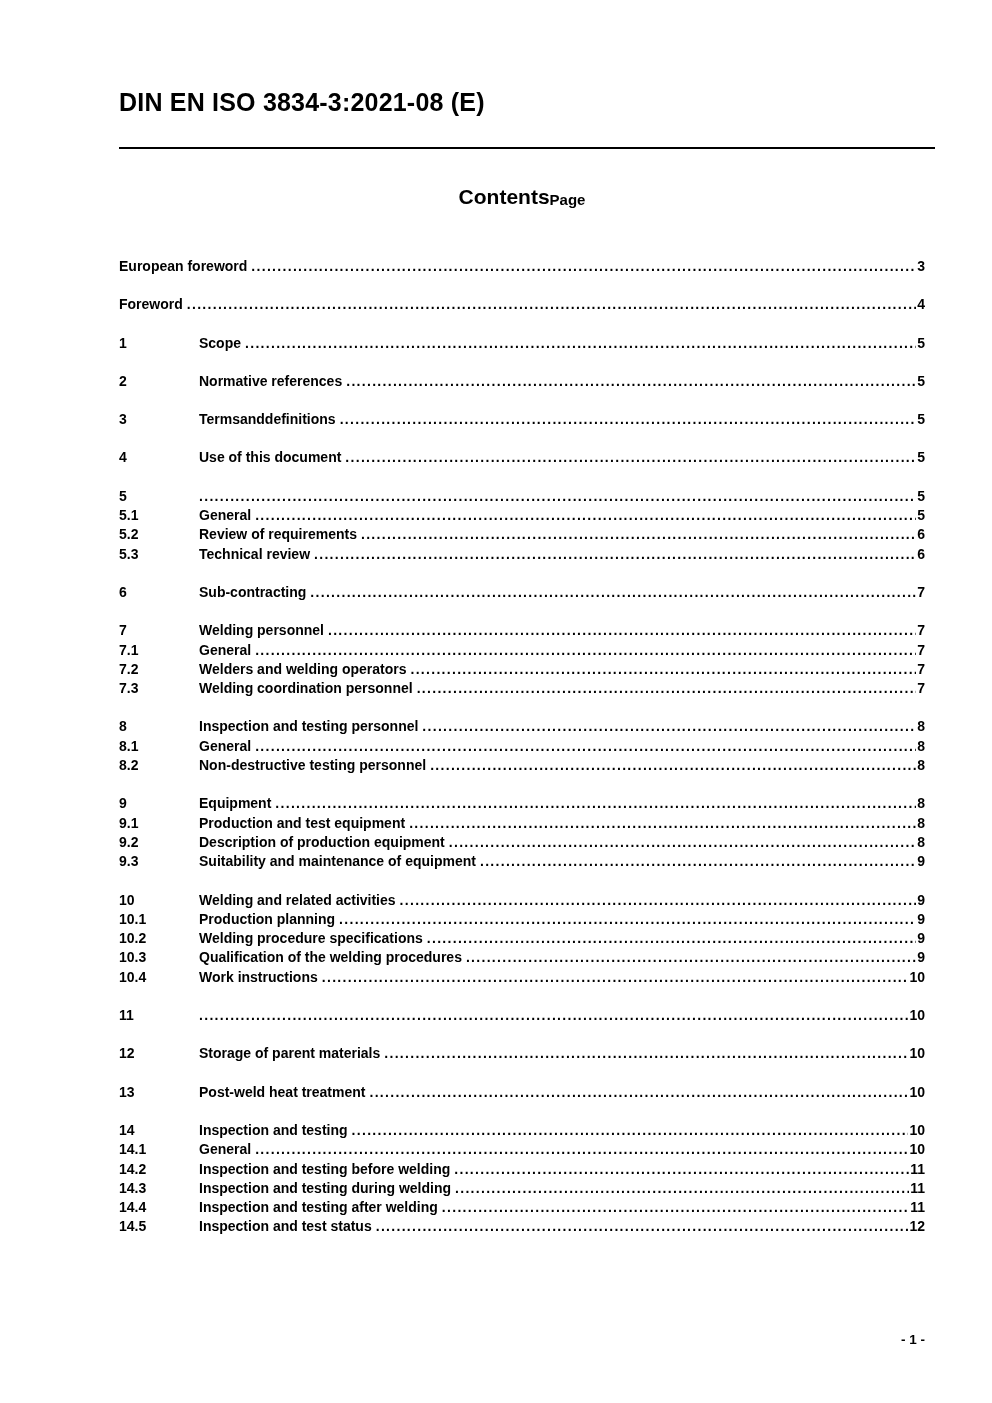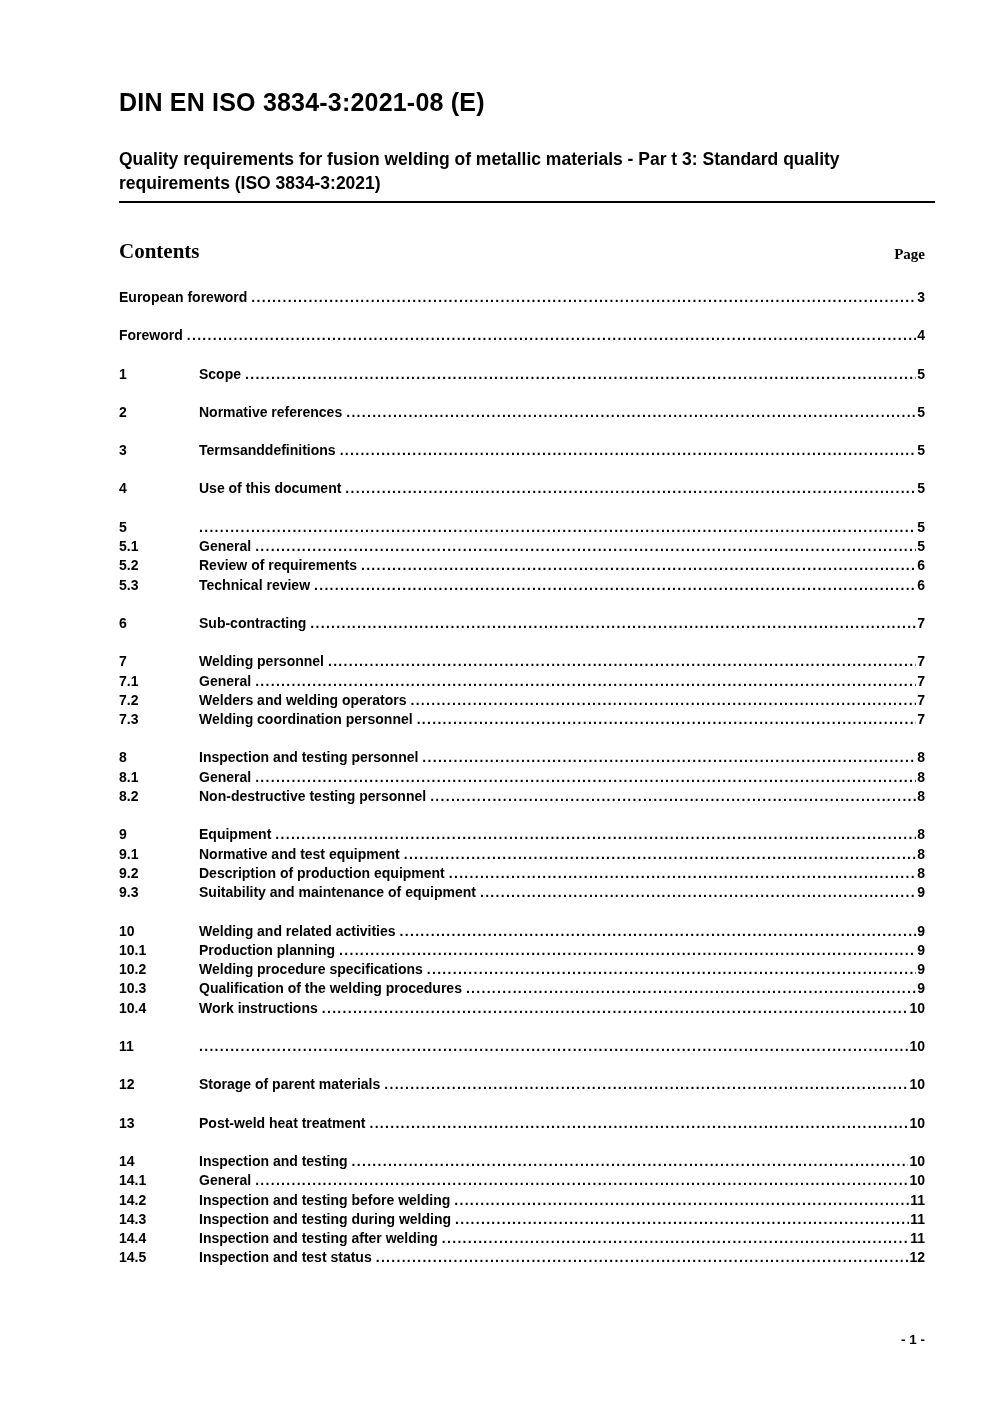--- a/index.html
+++ b/index.html
@@ -39,25 +39,24 @@
   }
   .rule {
     width: 816px;
     height: 0;
     border-bottom: 2px solid #000;
     margin-top: 6px;
   }
   .contents-row {
     display: flex;
     align-items: flex-end;
-    justify-content: space-between;
+    justify-content: center;
     width: 806px;
     margin-top: 36px;
-    margin-bottom: 24px;
-    font-family: Liberation Serif, serif;
+    margin-bottom: 48px;
   }
   .contents-heading {
     font-size: 21px;
     font-weight: bold;
     margin: 0;
   }
   .page-col-label {
     font-size: 15px;
     font-weight: bold;
     padding-bottom: 1px;
@@ -106,21 +105,20 @@
     font-weight: bold;
   }
 </style>
 </head>
 <body>
 
 <div class="page">
 
   <h1 class="doc-title">DIN EN ISO 3834-3:2021-08 (E)</h1>
 
-  <p class="doc-subtitle">Quality requirements for fusion welding of metallic materials - Par t 3: Standard quality requirements (ISO 3834-3:2021)</p>
 
   <div class="rule"></div>
 
   <div class="contents-row">
     <h2 class="contents-heading">Contents</h2>
     <span class="page-col-label">Page</span>
   </div>
 
   <div class="toc" id="toc">
       <div class="toc-group">
@@ -250,21 +248,21 @@
       </div>
       <div class="toc-group">
         <div class="toc-row">
           <span class="toc-num">9</span>
           <span class="toc-title">Equipment</span>
           <span class="toc-dots"></span>
           <span class="toc-page">8</span>
         </div>
         <div class="toc-row">
           <span class="toc-num">9.1</span>
-          <span class="toc-title">Normative and test equipment</span>
+          <span class="toc-title">Production and test equipment</span>
           <span class="toc-dots"></span>
           <span class="toc-page">8</span>
         </div>
         <div class="toc-row">
           <span class="toc-num">9.2</span>
           <span class="toc-title">Description of production equipment</span>
           <span class="toc-dots"></span>
           <span class="toc-page">8</span>
         </div>
         <div class="toc-row">

